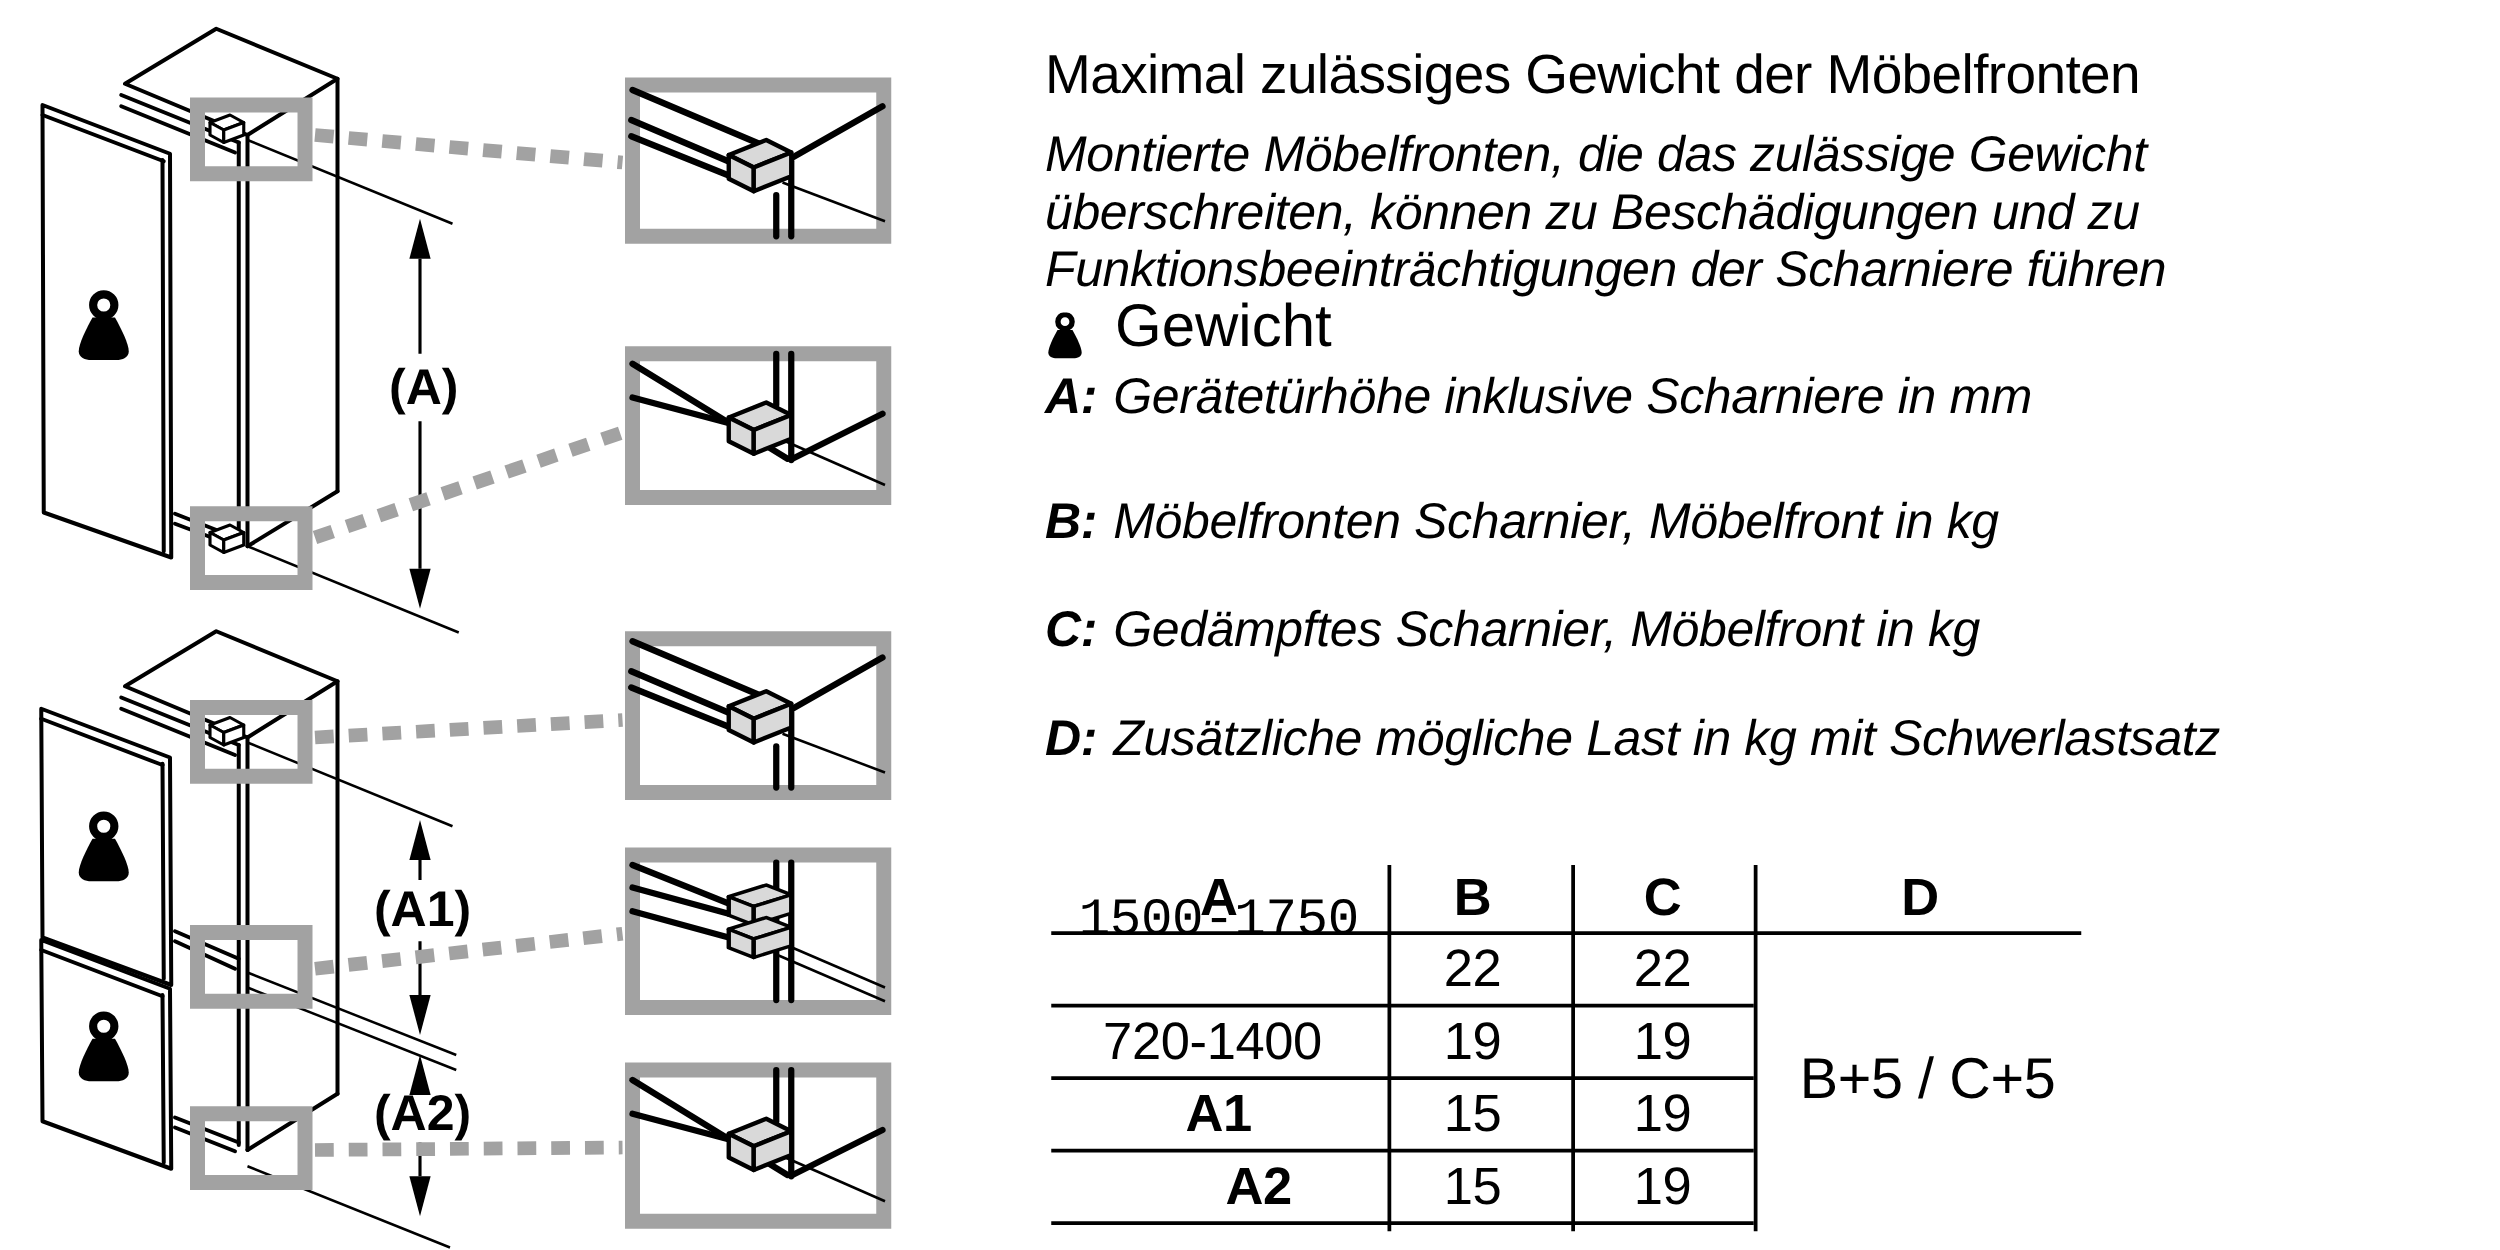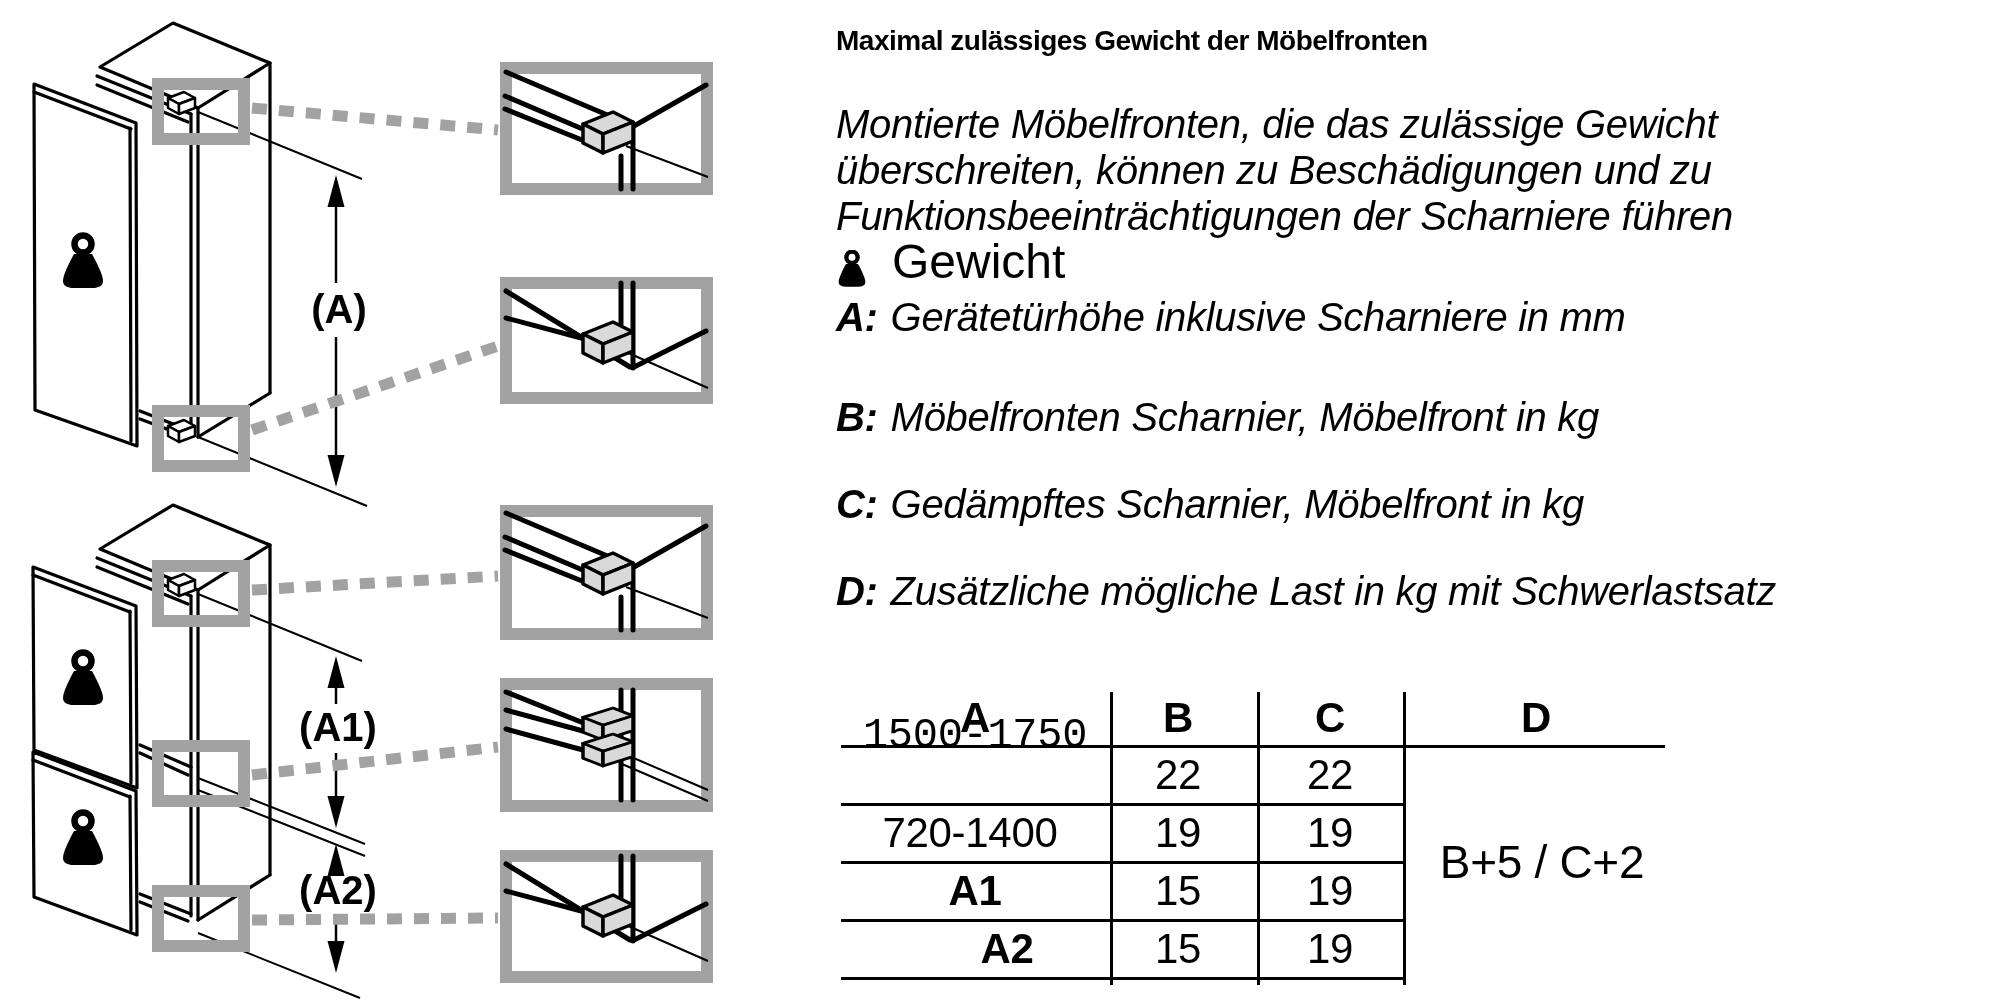--- a/index.html
+++ b/index.html
@@ -4,21 +4,21 @@
 <style>
   html,body{margin:0;padding:0;}
   body{
     width:2000px;height:1000px;position:relative;background:#ffffff;
     font-family:"Liberation Sans", sans-serif;color:#000;overflow:hidden;
     -webkit-font-smoothing:antialiased;
   }
   
   .title{
     position:absolute;left:836px;top:6px;
-    font-size:28px;font-weight:bold;white-space:nowrap;letter-spacing:-0.5px;
+    font-size:44px;font-weight:normal;white-space:nowrap;letter-spacing:-0.5px;
   }
   .tline{
     position:absolute;left:836px;
     font-size:40px;line-height:46px;white-space:nowrap;letter-spacing:-0.3px;font-style:italic;
   }
   .tline b{margin-right:13px;}
   .kb-icon{position:absolute;left:837px;top:250px;}
   .legend-weight-text{position:absolute;left:892px;font-size:48px;line-height:46px;white-space:nowrap;}
   
   .tbl-line{position:absolute;background:#000;}
@@ -275,14 +275,14 @@
   <div class="tcell" style="left:1330px;top:833px;">19</div>
 
   <div class="tcell th" style="left:975px;top:891px;">A1</div>
   <div class="tcell" style="left:1178px;top:891px;">15</div>
   <div class="tcell" style="left:1330px;top:891px;">19</div>
 
   <div class="tcell th" style="left:975px;top:949px;margin-left:32px;">A2</div>
   <div class="tcell" style="left:1178px;top:949px;">15</div>
   <div class="tcell" style="left:1330px;top:949px;">19</div>
 
-  <div class="tcell dval" style="left:1542px;top:862px;">B+5 / C+2</div>
+  <div class="tcell dval" style="left:1542px;top:862px;">B+5 / C+5</div>
 </div>
 
 </body></html>

